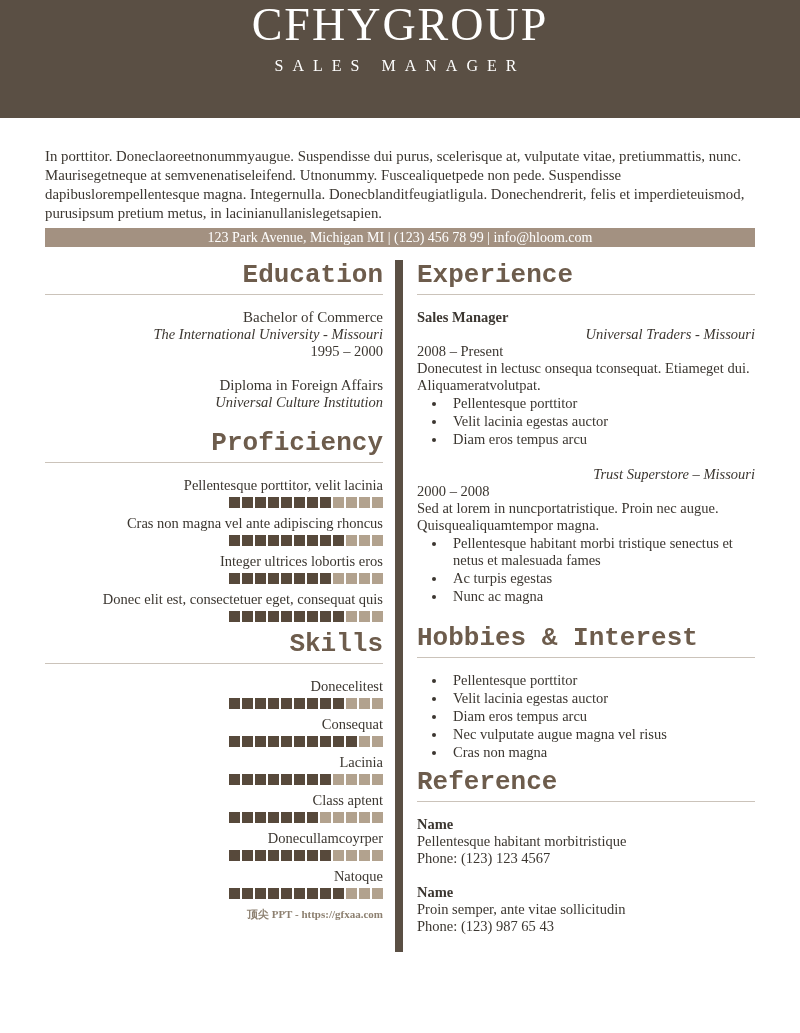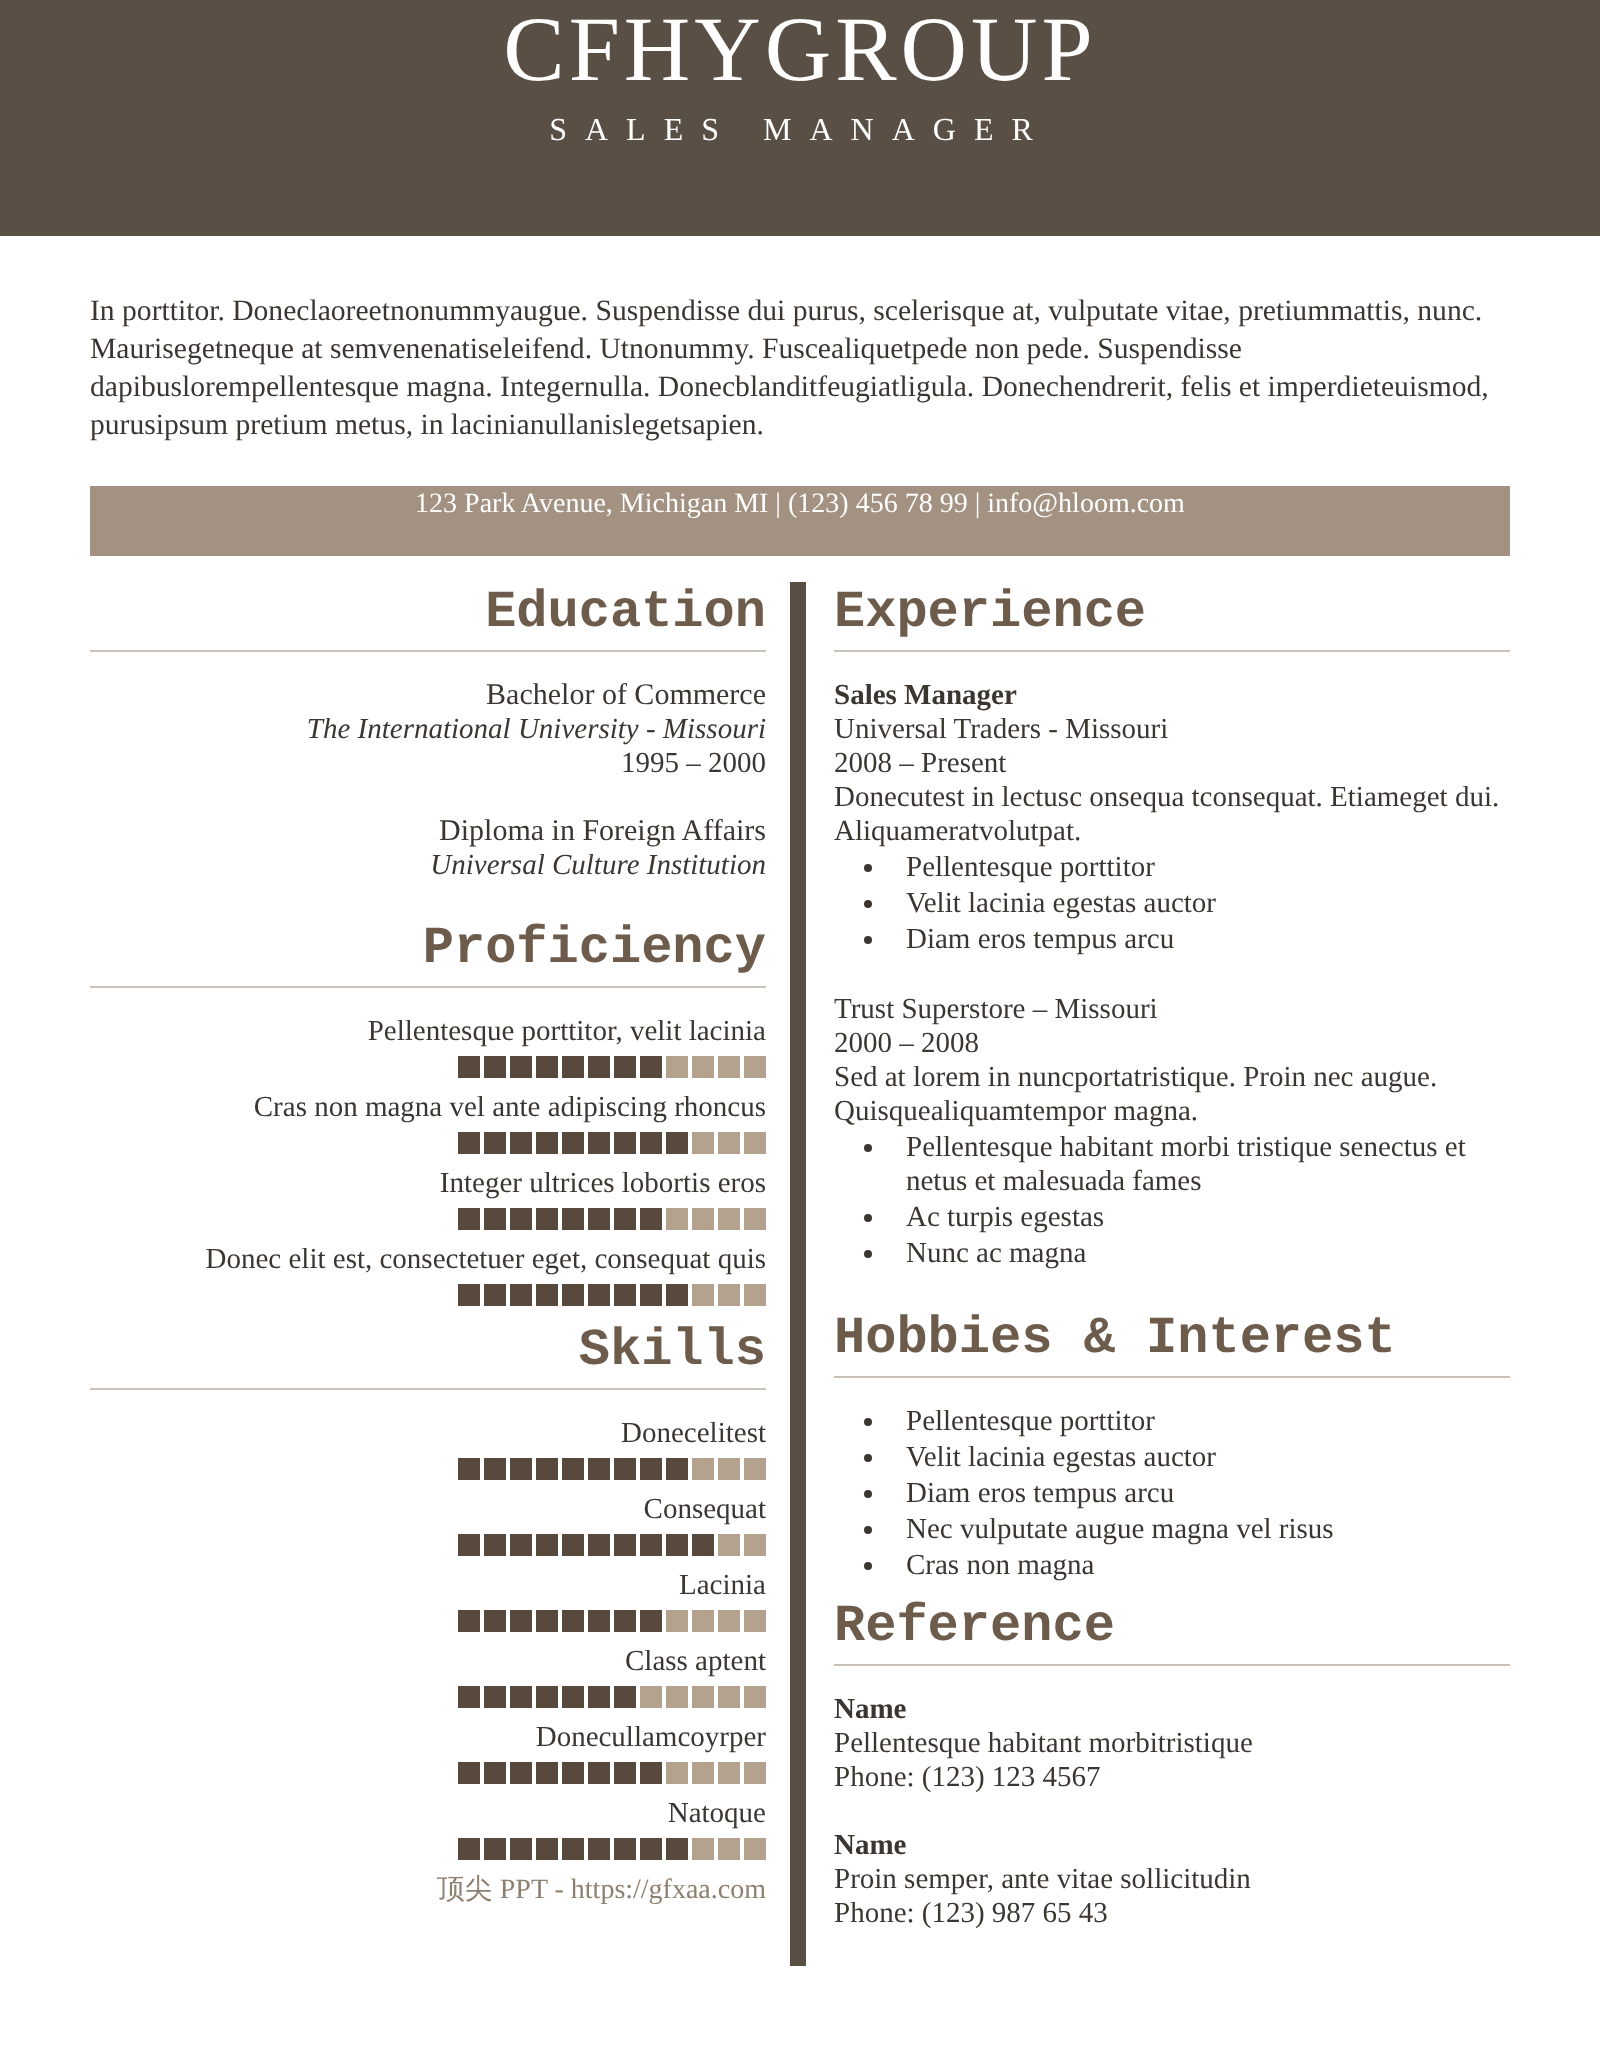--- a/index.html
+++ b/index.html
@@ -15,21 +15,21 @@
     color:var(--text); font-size:14.5px; line-height:17px;
   }
   .masthead{
     height:118px; background:var(--header-bg); color:var(--white);
     text-align:center; padding-top:0;
   }
   .company{font-size:46px; line-height:50px; letter-spacing:2px; font-weight:400;}
   .role{font-size:16px; letter-spacing:9px; margin-top:7px; font-weight:400;}
   .summary{margin:29px 45px 0 45px; text-align:left; line-height:19px; font-size:14.8px;}
   .contact-bar{
-    margin:20px 45px 0 45px; height:35px; line-height:19px;
+    margin:5px 45px 0 45px; height:19px; line-height:19px;
     background:var(--bar-bg); color:var(--white); text-align:center; font-size:14px;
   }
   .columns{display:flex; margin:13px 45px 0 45px; min-height:680px;}
   .col{width:338px;}
   .col.left{text-align:right;}
   .divider{width:8px; background:var(--divider); margin-left:12px; margin-right:14px;}
   .col.right{flex:1; text-align:left;}
   h2{
     font-size:26px; line-height:30px; color:var(--accent); font-weight:700;
     padding-bottom:4px; border-bottom:1px solid var(--rule); margin-bottom:14px;font-family:Liberation Mono, monospace;
@@ -37,24 +37,24 @@
   section{margin-bottom:4px;}
   .edu-item{margin-bottom:17px;}
   .edu-degree{font-weight:400; font-size:15px;}
   .edu-school{font-style:italic;}
   .skill-row{margin-bottom:7px;}
   .skill-label{margin-bottom:3px;}
   .skill-bar{display:flex; gap:2px; margin-bottom:7px;}
   .col.left .skill-bar{justify-content:flex-end;}
   .skill-square{width:11px; height:11px; background:var(--square-light); display:inline-block;}
   .skill-square.filled{background:var(--square-dark);}
-  .watermark{color:var(--muted); font-size:14px; margin-top:2px; cursor:pointer;}
+  .watermark{color:var(--muted); font-size:11px; margin-top:2px; cursor:pointer;font-weight:bold;}
   .job{margin-bottom:18px;}
   .job-title{font-weight:700;}
-  .job-company{}
+  .job-company{font-style:italic;text-align:right;}
   ul.bullets{list-style:disc; padding-left:30px; margin:1px 0 0 0;}
   ul.bullets li{margin-bottom:1px; padding-left:6px;}
   .ref-entry{margin-bottom:17px;}
   .ref-name{font-weight:700;}
   .mt-sm{margin-top:6px;}
 </style>
 </head>
 <body>
 
 <div class="page">

